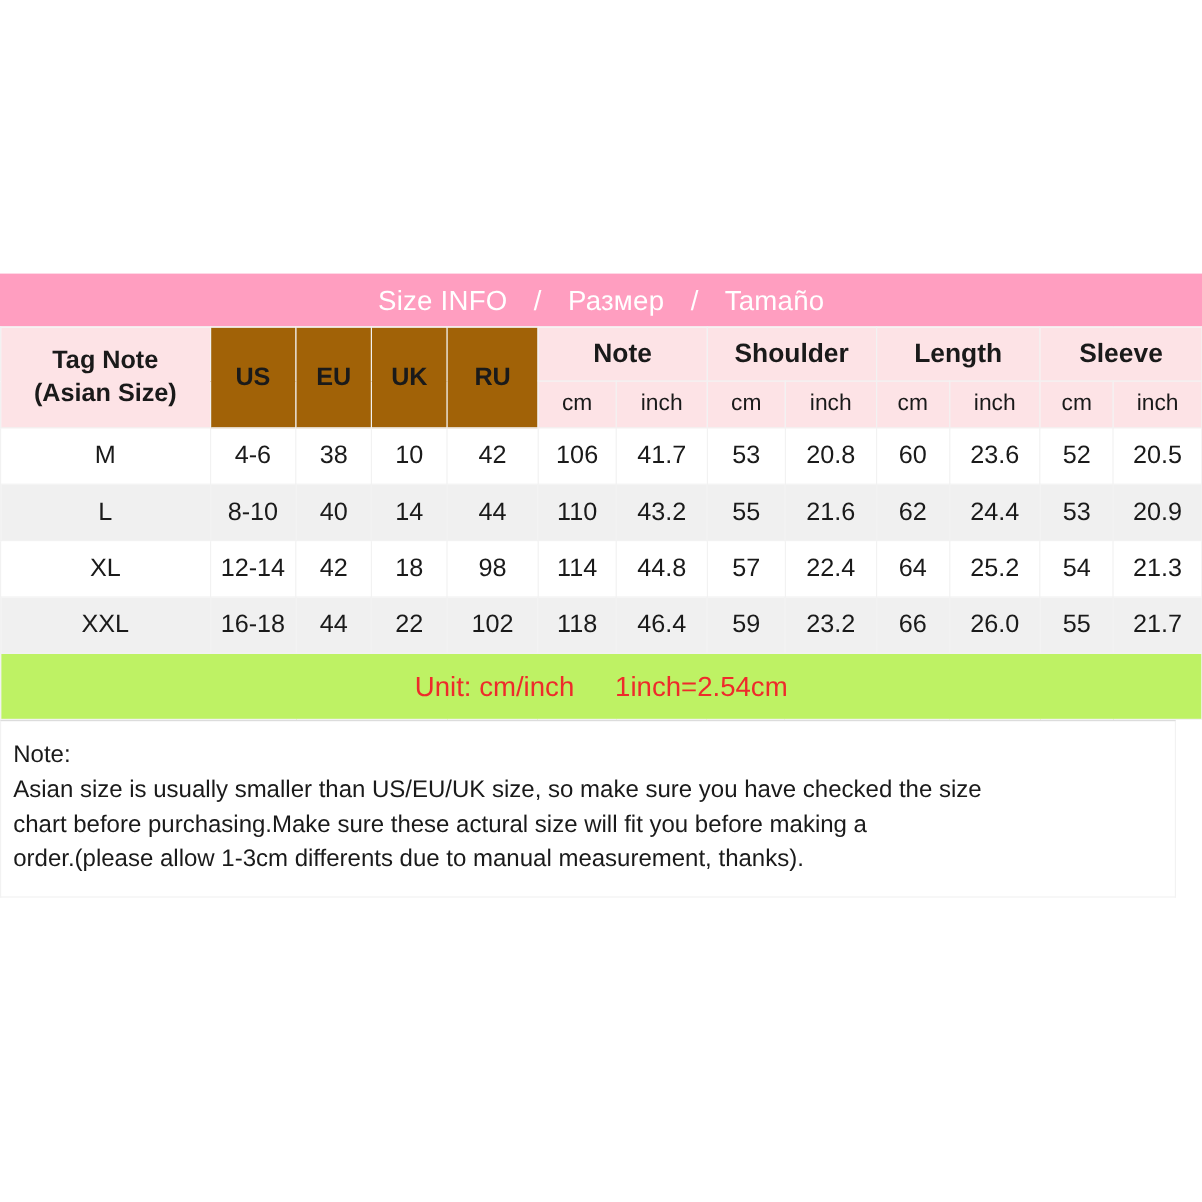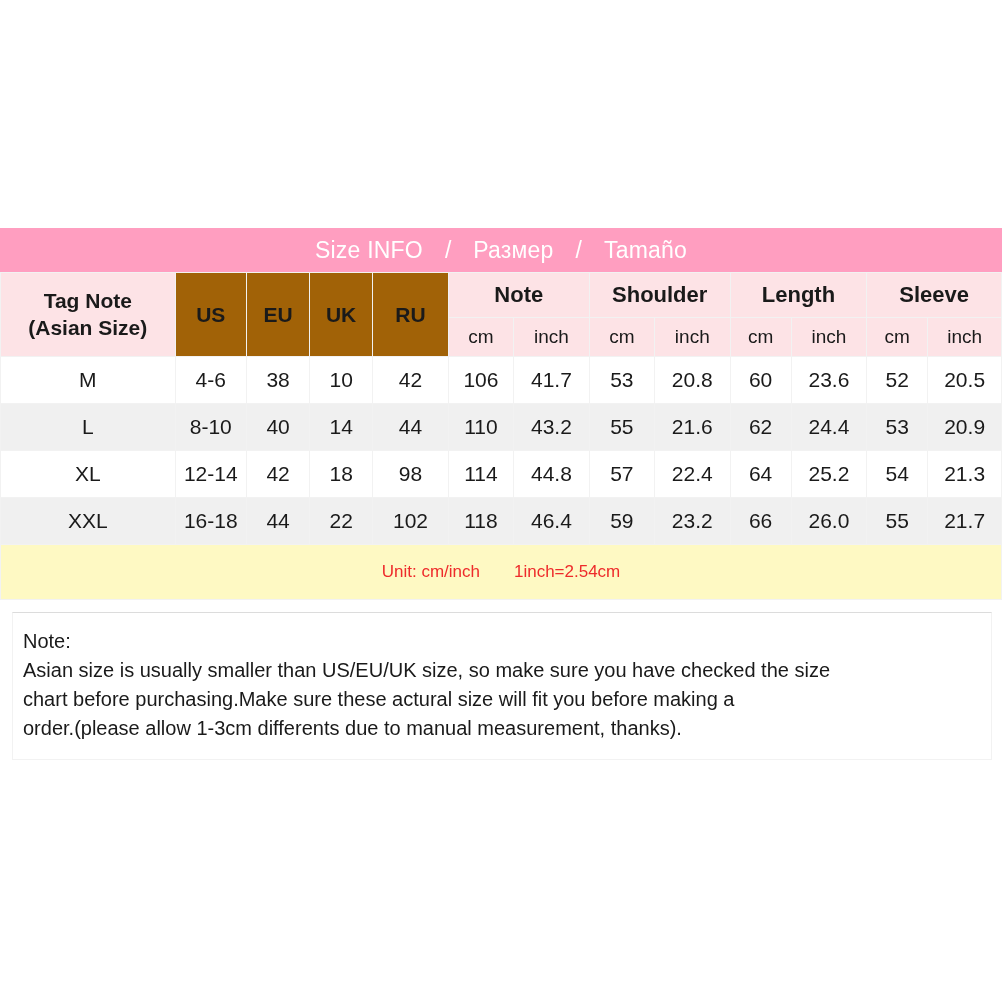--- a/index.html
+++ b/index.html
@@ -89,43 +89,43 @@
   }
   .body-row td {
     height: 46px;
     font-size: 21px;
     color: #1a1a1a;
   }
   .body-row.odd td { background: #ffffff; }
   .body-row.even td { background: #f0f0f0; }
 
   .unit-row td {
-    background: #fef9c3;
+    background: #bef264;
     height: 54px;
     color: #ee2b2b;
-    font-size: 17px;
+    font-size: 23px;
     margin-left: 16px;
   }
   .unit-inner {
     display: flex;
     justify-content: center;
     align-items: center;
     gap: 34px;
   }
   .note-box {
     border: 1px solid #f2f2f2;
     border-top: 1px solid #dcdcdc;
     background: #ffffff;
     padding: 14px 10px 16px 10px;
     font-size: 20px;
     line-height: 1.45;
     color: #1a1a1a;
     width: 980px;
     box-sizing: border-box;
-    margin: 12px;
+    margin: 0;
   }
   .note-box .note-label { display: block; }
   .note-box .note-text { display: block; }
 </style>
 </head>
 <body>
 
 <div class="page">
 
   <div class="chart-wrap">

